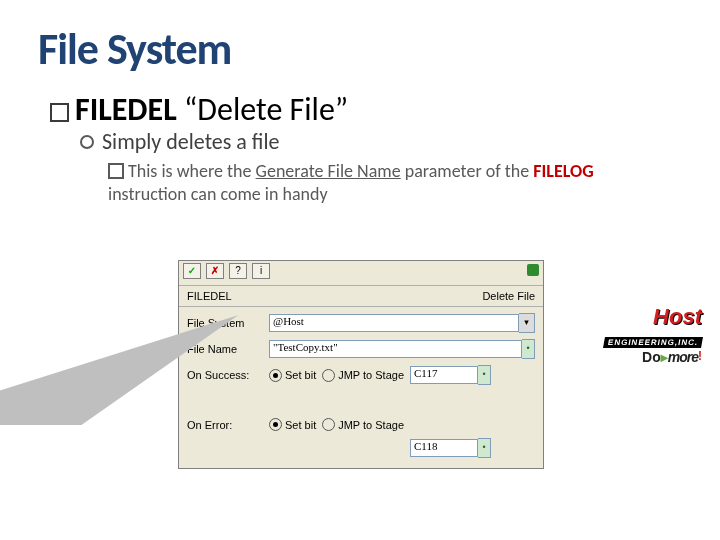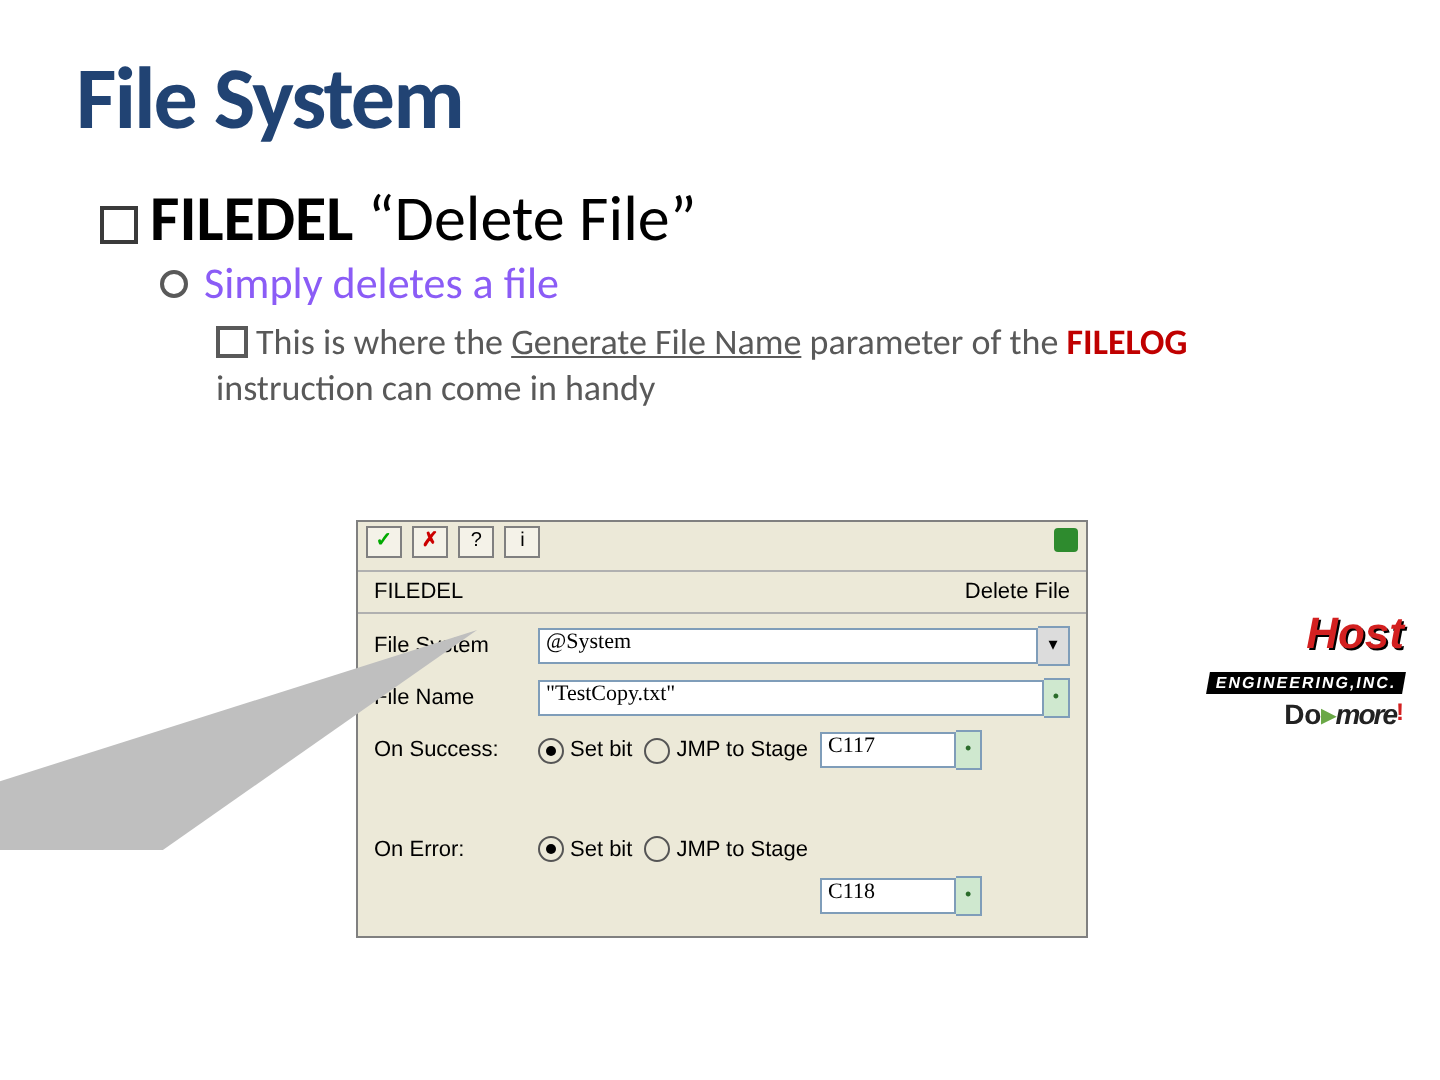--- a/index.html
+++ b/index.html
@@ -1,21 +1,21 @@
 <!DOCTYPE html>
 <html><head>
 <meta charset="utf-8">
 <style>
   html,body{margin:0;padding:0;width:720px;height:540px;background:#fff;font-family:"Segoe UI",Calibri,Arial,sans-serif;color:#000;overflow:hidden;}
   .slide{position:relative;width:720px;height:395px;}
   .title{position:absolute;left:38px;top:22px;font-size:44px;font-weight:700;color:#214373;letter-spacing:-1px;}
   .b1{position:absolute;left:50px;top:90px;font-size:32px;}
   .box{display:inline-block;width:15px;height:15px;border:2px solid #3a3a3a;vertical-align:-2px;margin-right:6px;}
   .bold{font-weight:700;}
-  .b2{position:absolute;left:80px;top:128px;font-size:22px;color:#8b5cf6;}
+  .b2{position:absolute;left:80px;top:128px;font-size:22px;color:#404040;}
   .ring{display:inline-block;width:10px;height:10px;border:2px solid #595959;border-radius:50%;vertical-align:0px;margin-right:8px;}
   .b3{position:absolute;left:108px;top:160px;font-size:18px;color:#595959;line-height:1.3;width:560px;}
   .box2{display:inline-block;width:12px;height:12px;border:2px solid #595959;vertical-align:-2px;margin-right:4px;}
   .u{text-decoration:underline;}
   .red{color:#c00000;font-weight:700;}
   
   .dlg{position:absolute;left:178px;top:260px;width:364px;border:1px solid #808080;background:#ece9d8;font:11px Tahoma,Arial,sans-serif;color:#000;}
   .tbar{height:20px;background:#ece9d8;border-bottom:1px solid #b0b0b0;padding:2px 4px;}
   .tbtn{display:inline-block;width:16px;height:14px;border:1px solid #808080;background:#f4f2e8;text-align:center;line-height:14px;font-size:10px;margin-right:2px;}
   .tbtn.g{color:#0a0;font-weight:700;}
@@ -70,21 +70,21 @@
       <span class="helpdot"></span>
     </div>
     <div class="hrow">
       <span>FILEDEL</span>
       <span>Delete File</span>
     </div>
     <div class="body">
       <div class="row">
         <span class="lab">File System</span>
         <div class="sel">
-          <div class="field">@System</div>
+          <div class="field">@Host</div>
           <div class="dd">▾</div>
         </div>
       </div>
       <div class="row">
         <span class="lab">File Name</span>
         <div class="sel">
           <div class="field">"TestCopy.txt"</div>
           <div class="tag">•</div>
         </div>
       </div>

